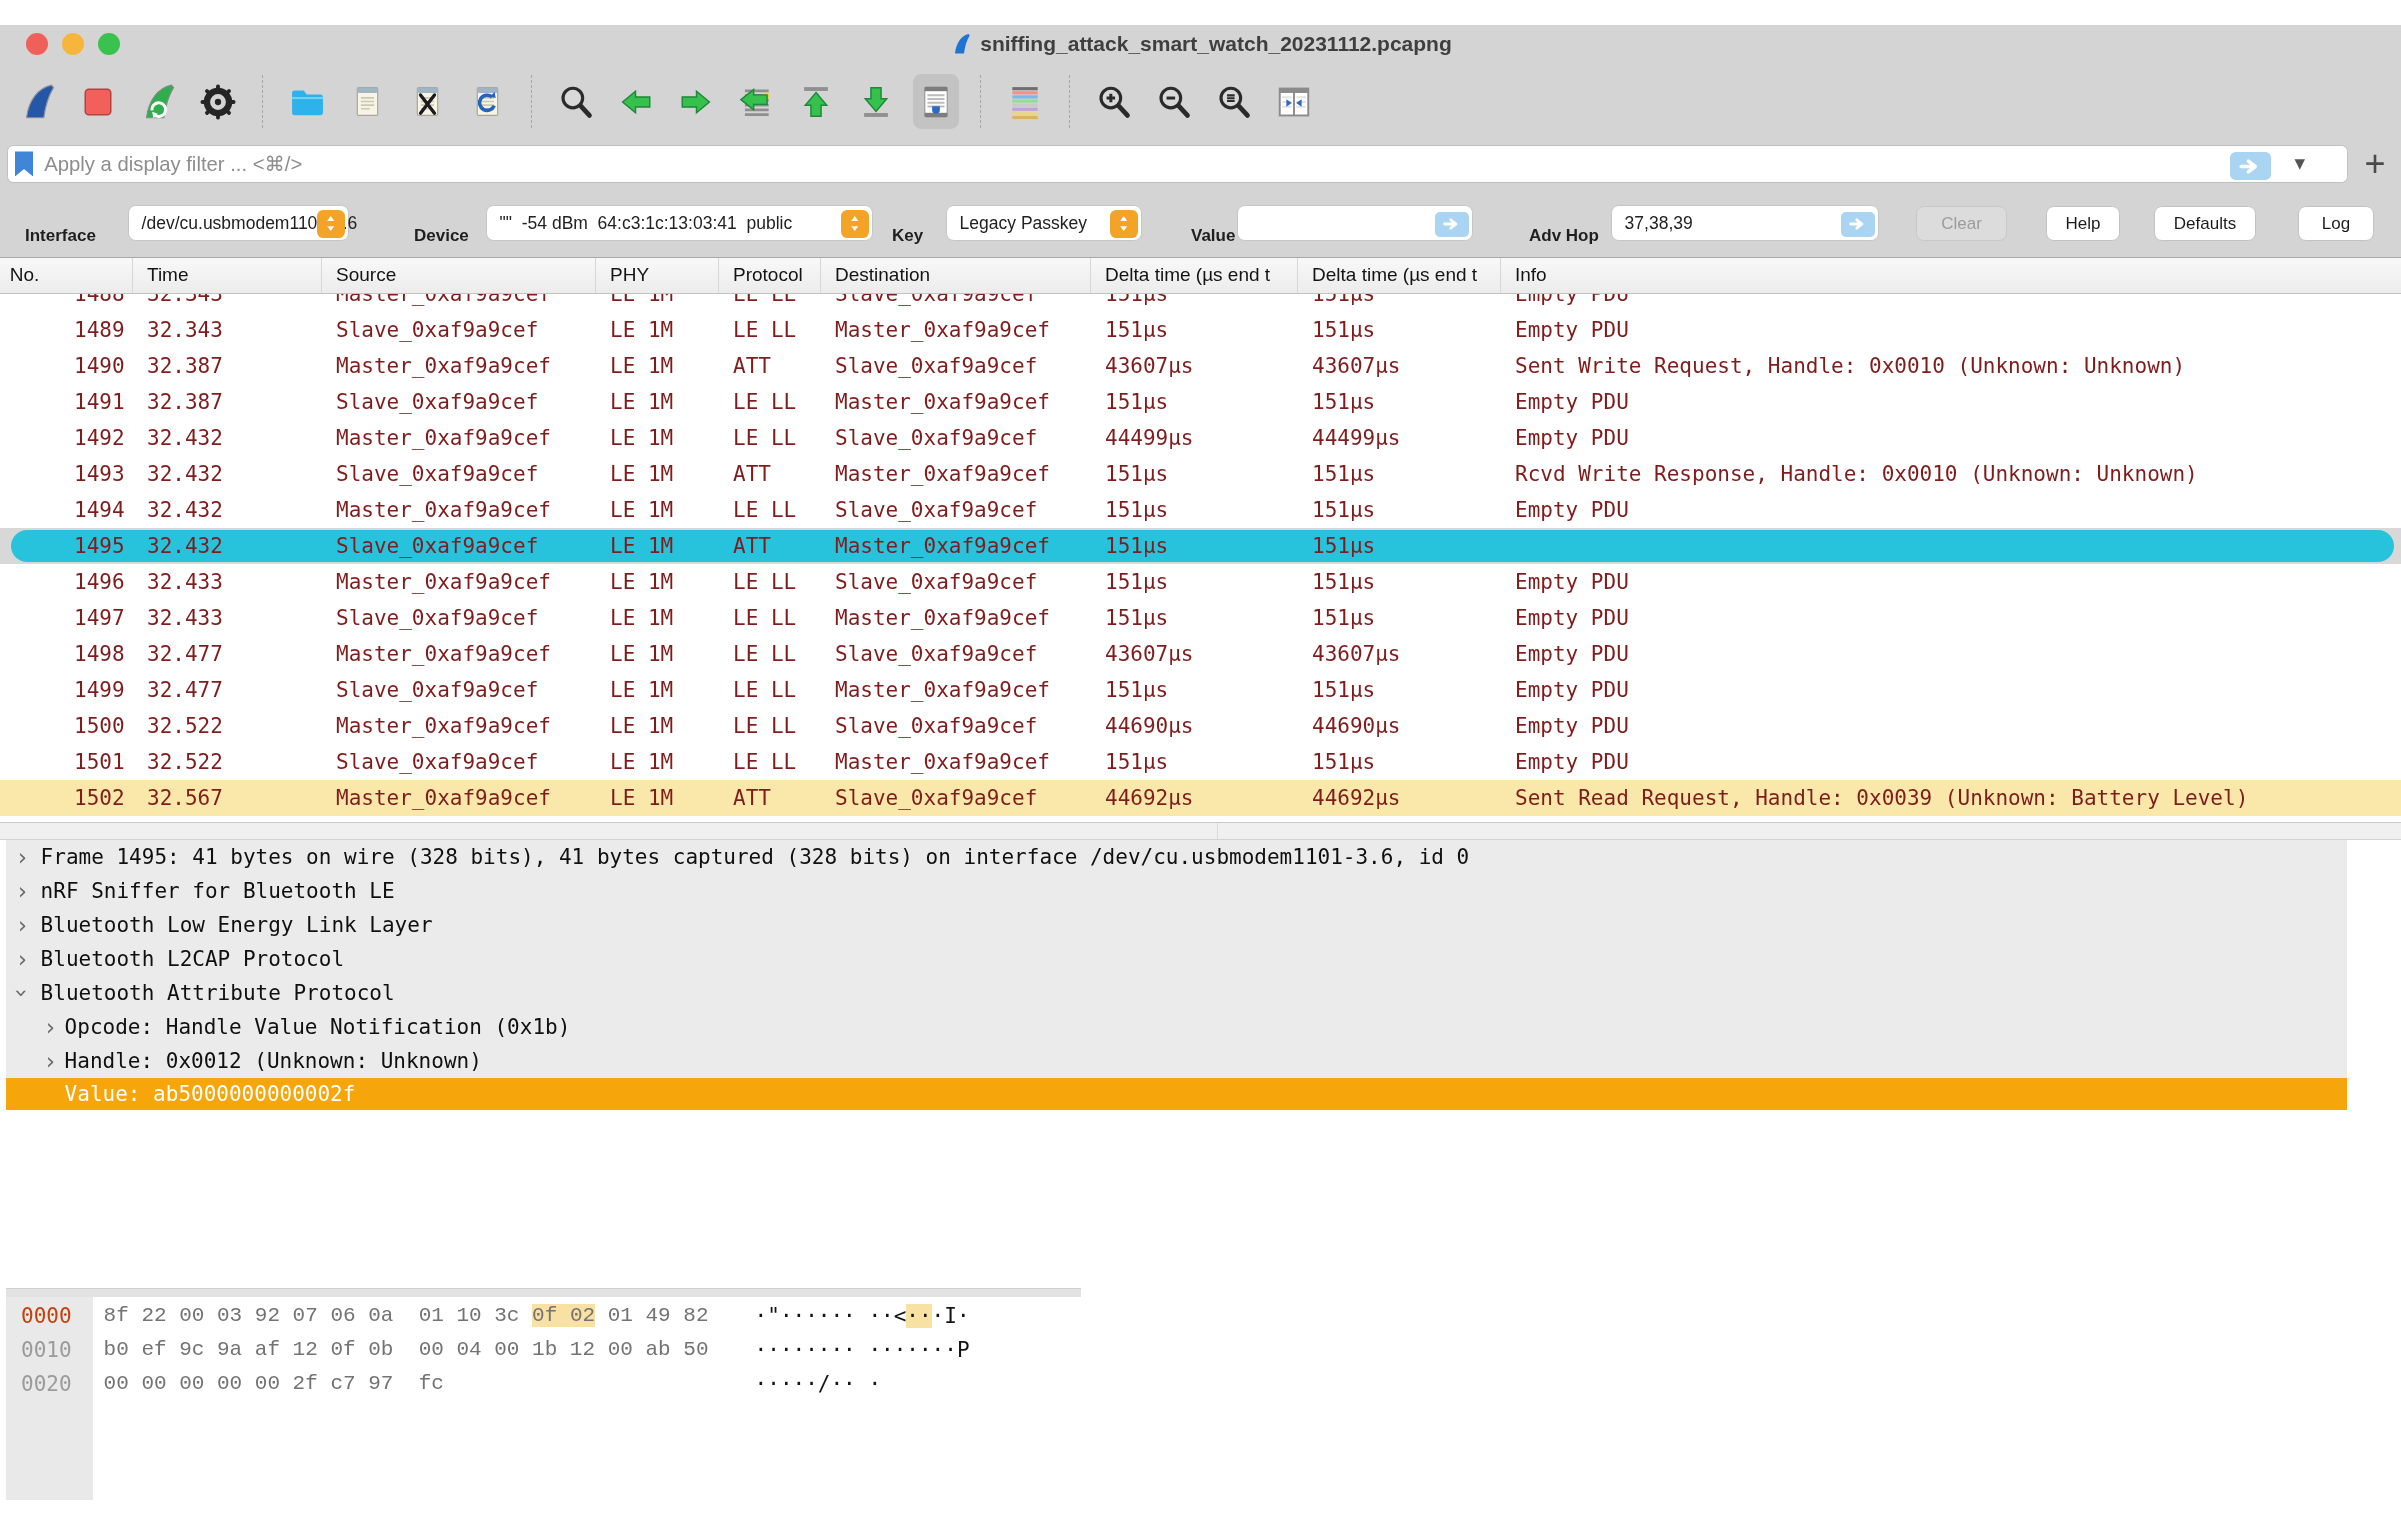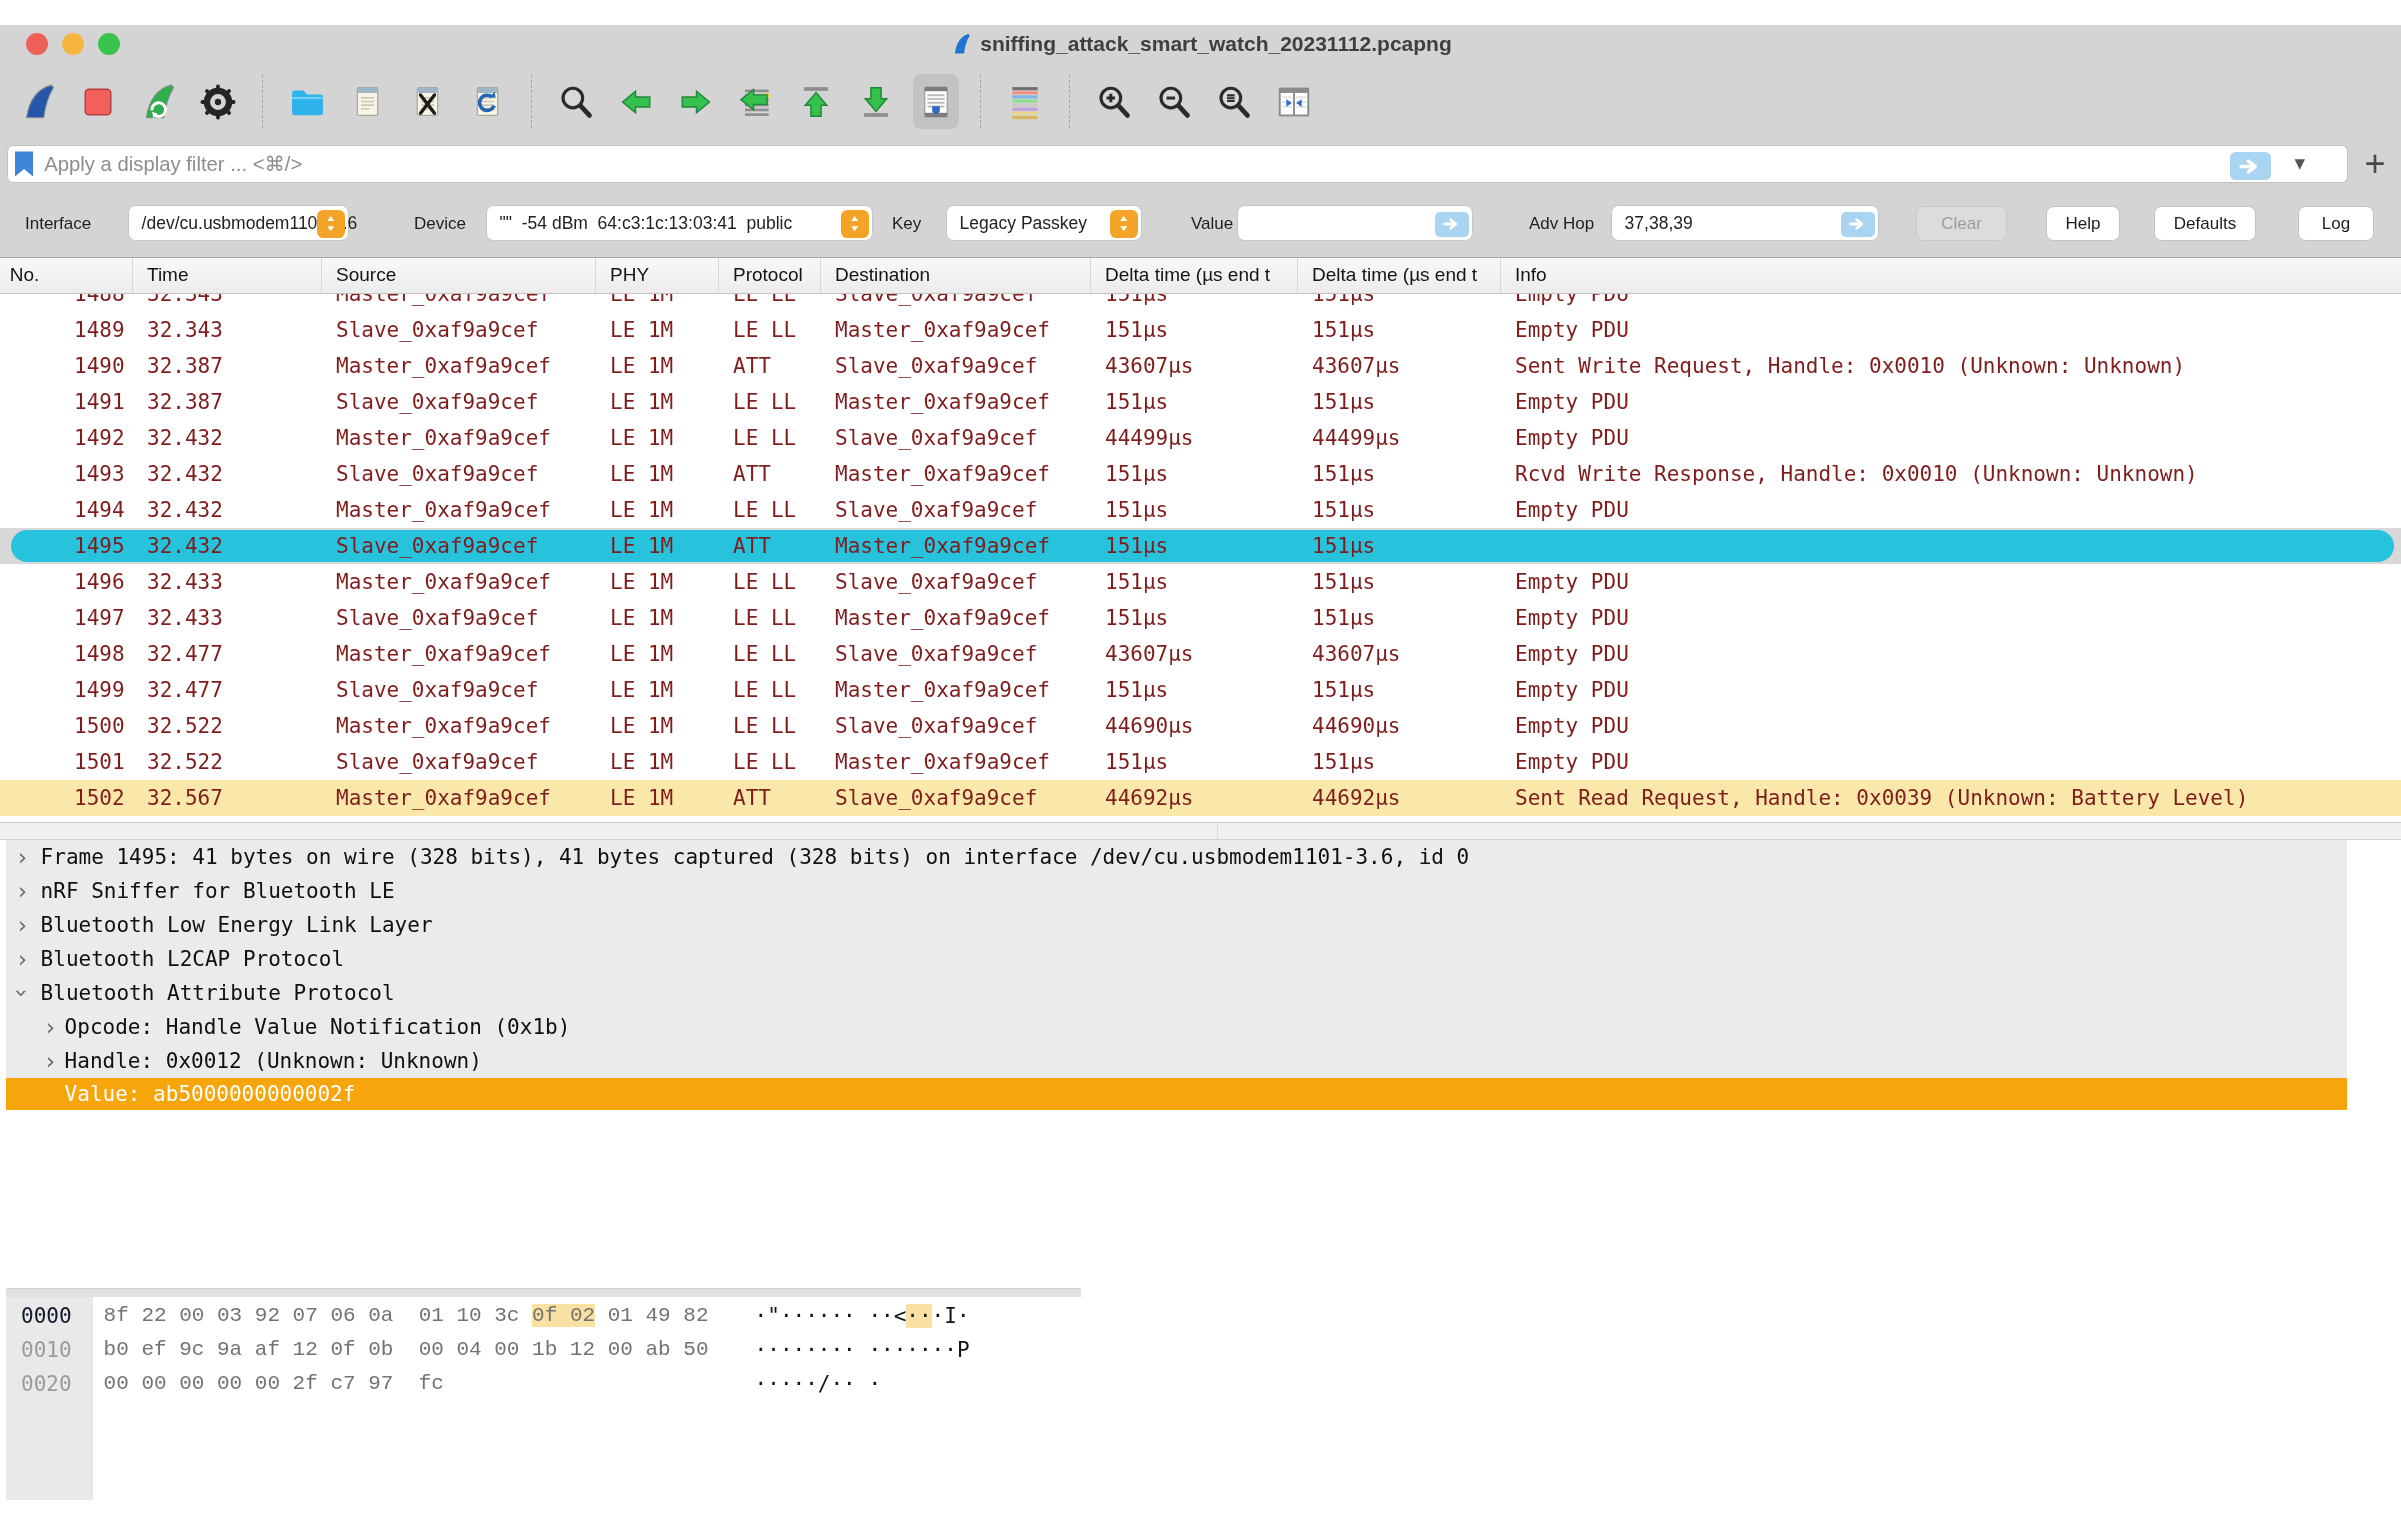--- a/index.html
+++ b/index.html
@@ -27,21 +27,21 @@
   #bookmark{width:18px;height:25px;margin-left:7px;background:#3f86d8;
             clip-path:polygon(0 0,100% 0,100% 100%,50% 70%,0 100%);}
   #filterph{margin-left:11.2px;font-size:20.3px;color:#8d8d8d;}
   #applybtn{position:absolute;right:76px;top:6.3px;width:41px;height:28px;background:#a9d4f2;border-radius:5.6px;
             display:flex;align-items:center;justify-content:center;}
   #filtercaret{position:absolute;right:42px;top:5.6px;font-size:21px;color:#555;}
   #filterplus{position:absolute;right:15.4px;top:2.8px;font-size:36px;color:#4a4a4a;font-weight:400;}
 
   #snifferrow{position:absolute;left:0;top:191px;width:100%;height:67px;background:#d4d4d4;
               border-bottom:1.4px solid #a9a9a9;box-sizing:border-box;}
-  .slabel{position:absolute;top:23px;font-size:17px;font-weight:400;color:#1f1f1f;}
+  .slabel{position:absolute;top:35px;font-size:17px;font-weight:700;color:#1f1f1f;}
   .scombo,.sinput{position:absolute;top:14px;height:36px;background:#fff;border:0.7px solid #c5c5c5;
                   border-radius:7.7px;box-sizing:border-box;}
   .scombo .val,.sinput .val{position:absolute;left:12.6px;top:0;line-height:35px;font-size:17.5px;color:#222;white-space:pre;}
   .ostep{position:absolute;right:3.5px;top:3.5px;width:28px;height:28px;background:#f3a325;border-radius:6.3px;
          display:flex;align-items:center;justify-content:center;}
   .barrow{position:absolute;right:2.8px;top:5.6px;width:34px;height:25px;background:#a9d4f2;border-radius:4.9px;
           display:flex;align-items:center;justify-content:center;}
   .sbtn{position:absolute;top:15.4px;height:35px;background:#fff;border:0.7px solid #c2c2c2;border-radius:7.7px;
         font-size:17px;color:#1c1c1c;text-align:center;line-height:34px;box-sizing:border-box;}
   .sbtn.disabled{background:#dcdcdc;color:#9c9c9c;border-color:#c8c8c8;}
@@ -83,21 +83,21 @@
   .dline.orange .txt{position:absolute;left:59px;}
 
   
   #hexband{position:absolute;left:5.6px;top:1288px;width:1075px;height:9px;background:#e2e2e2;
            border-top:0.7px solid #cfcfcf;box-sizing:border-box;}
   #hexgutter{position:absolute;left:5.6px;top:1297px;width:87px;height:203px;background:#e9e9e9;}
   #hexrows{position:absolute;left:5.6px;top:1299px;width:2105px;}
   .hxrow{position:relative;height:34px;line-height:34px;font-size:21px;
          font-family:"DejaVu Sans Mono",monospace;white-space:pre;}
   .hxoff{position:absolute;left:15.4px;color:#9b9b9b;}
-  .hxoff.dark{color:#0f172a;}
+  .hxoff.dark{color:#c2410c;}
   .hxhex{position:absolute;left:98px;color:#737373;font-family:Liberation Mono, monospace;}
   .hxascii{position:absolute;left:749px;color:#141414;}
   .hl{background:#f8e1a2;}
 </style>
 </head>
 <body>
 
 <div id="titlebar">
   <span class="light" id="light-close"></span>
   <span class="light" id="light-min"></span>

